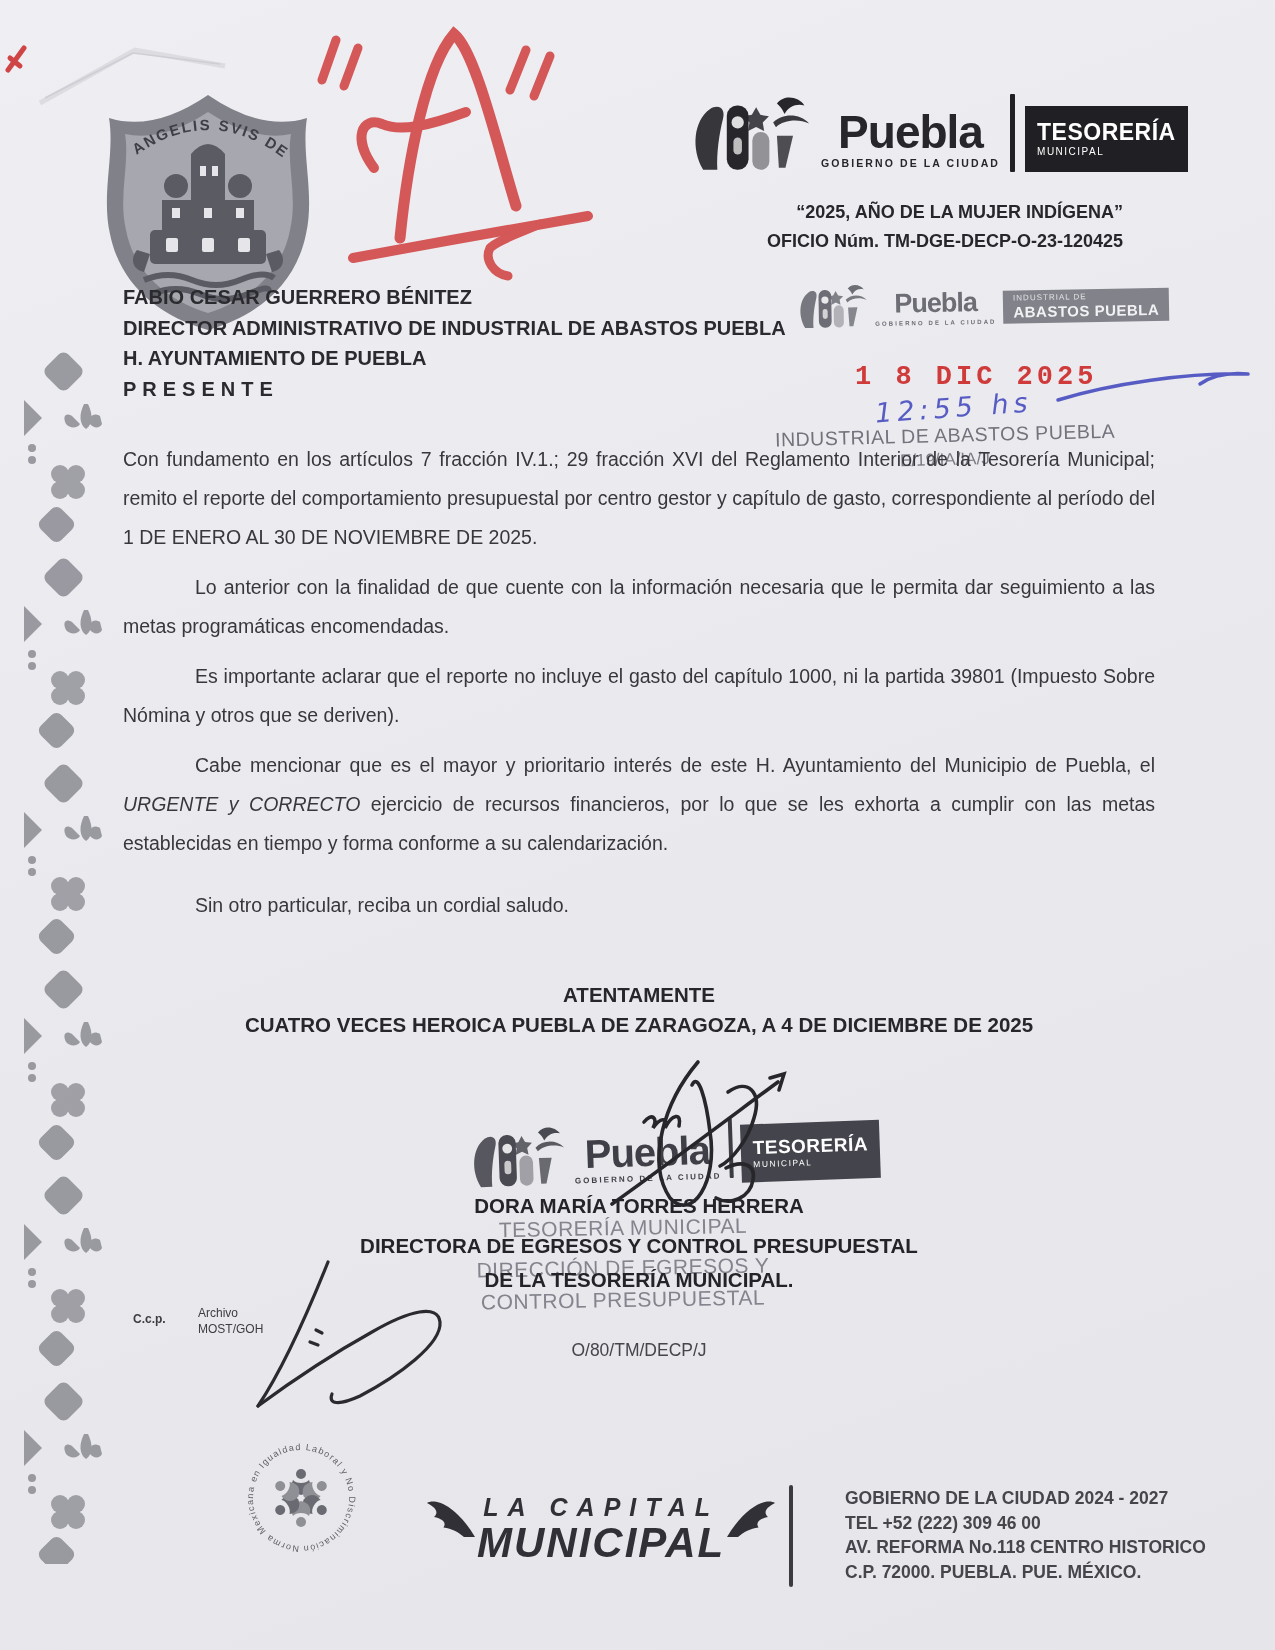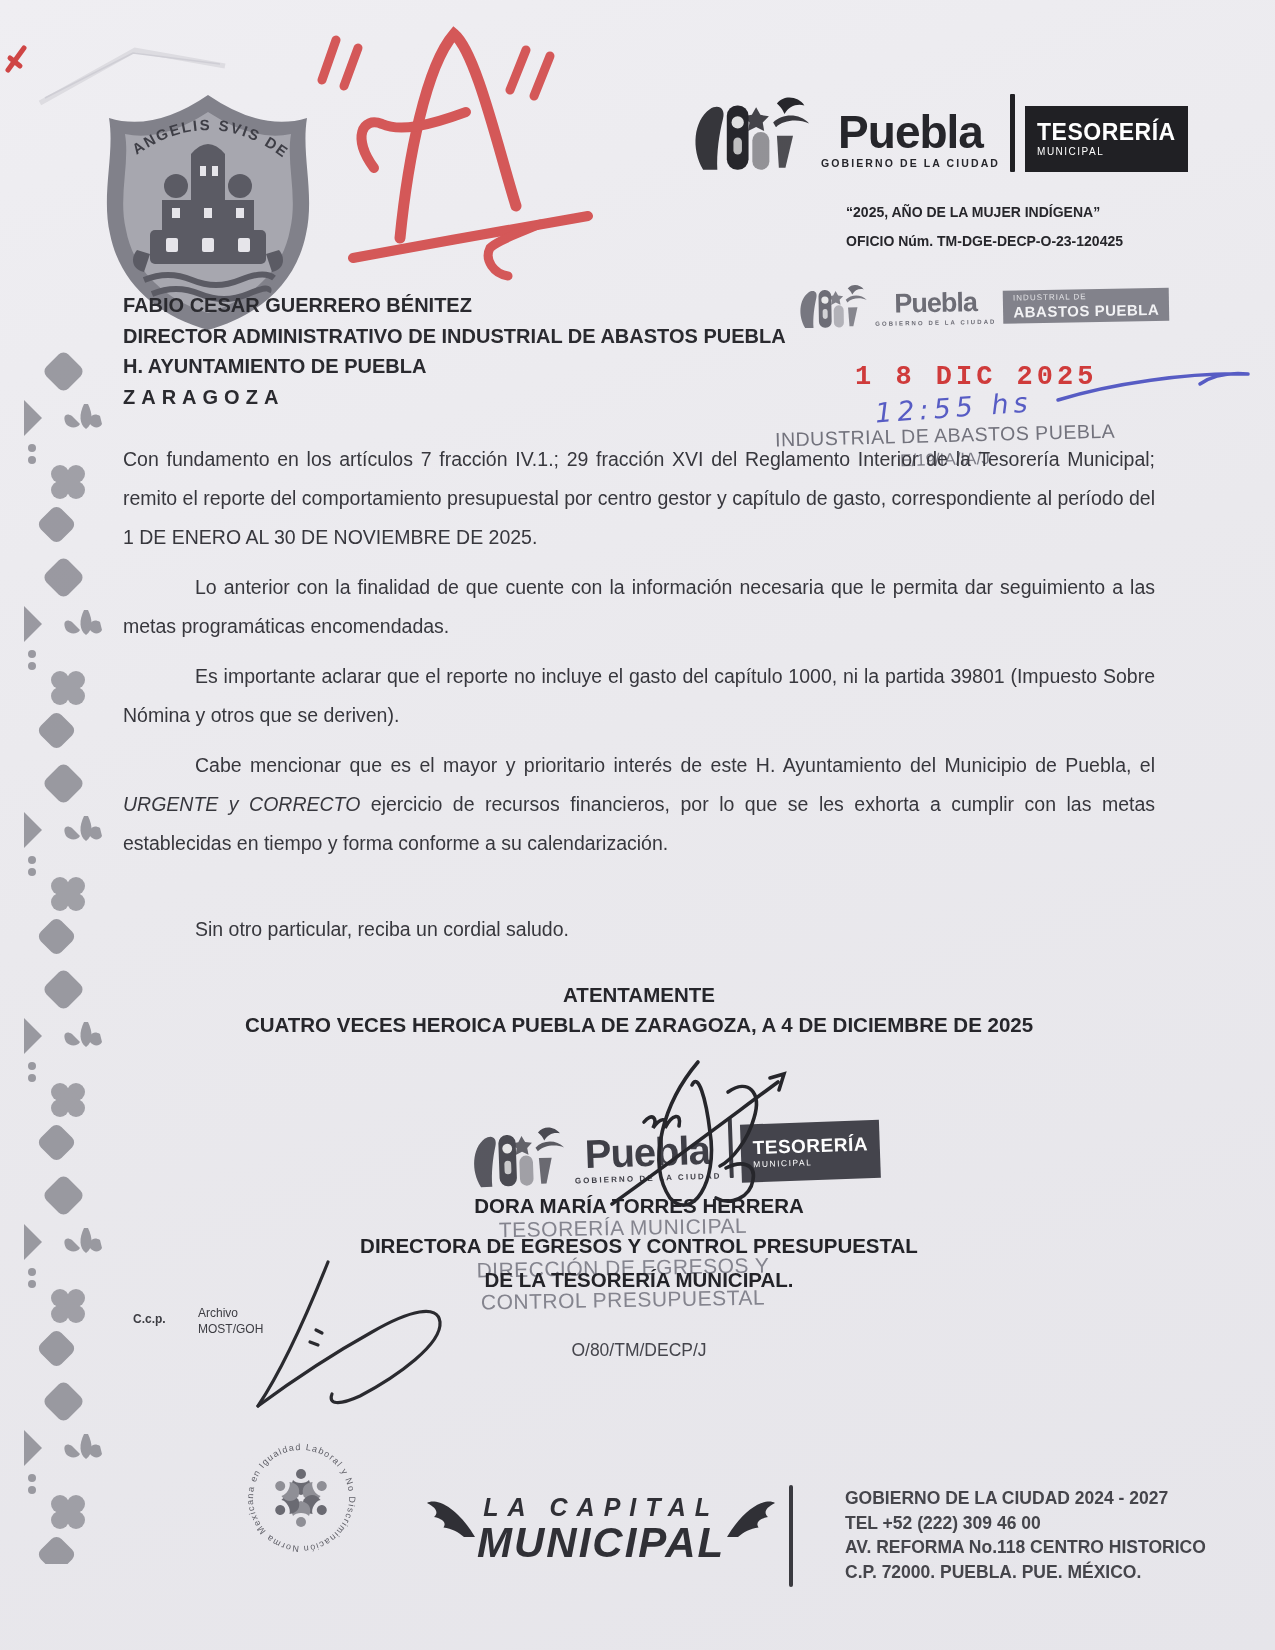--- a/index.html
+++ b/index.html
@@ -11,39 +11,39 @@
   .abs{position:absolute;}
   
   .logo-row{display:flex;align-items:center;}
   .logo-text{display:flex;flex-direction:column;align-items:center;line-height:1;}
   .wordmark{font-weight:bold;letter-spacing:-1px;}
   .brand-tag{font-weight:bold;letter-spacing:2.1px;margin-top:3px;}
   .flag-bar{align-self:stretch;border-radius:1px;}
   .treasury-box{color:#fff;display:flex;flex-direction:column;justify-content:center;padding:7px 12px;line-height:1;}
   .treasury-box .t1{font-weight:bold;letter-spacing:.5px;}
   .treasury-box .t2{letter-spacing:1.5px;margin-top:3px;}
-  .hdr-lines{text-align:left;font-weight:bold;font-size:14px;line-height:29px;color:#26262b;}
-  
-  .recipient{font-weight:bold;font-size:20px;line-height:30.5px;color:#2a2a2f;margin-top:8px;}
+  .hdr-lines{text-align:right;font-weight:bold;font-size:18px;line-height:29px;color:#26262b;}
+  
+  .recipient{font-weight:bold;font-size:20px;line-height:30.5px;color:#2a2a2f;}
   .recipient .presente{letter-spacing:6px;}
   
   .rcv{color:#6d6d76;}
   .rcv .gray-box{background:#82828b;color:#f2f2f4;padding:4px 10px;line-height:1;}
   .rcv .gray-box .g1{font-size:8px;letter-spacing:1px;opacity:.85;}
   .rcv .gray-box .g2{font-size:15px;font-weight:bold;letter-spacing:.5px;margin-top:2px;}
   .date-red{color:#cf3b3b;font-weight:bold;font-size:27px;letter-spacing:4px;font-family:"Liberation Mono","DejaVu Sans Mono",monospace;}
   .time-blue{color:#575cc4;font-size:27px;font-style:italic;letter-spacing:5px;font-family:"DejaVu Sans",sans-serif;}
   .rcv-org{color:#73737d;font-size:19.5px;letter-spacing:.5px;}
   .rcv-folio{color:#7b7b85;font-size:17px;}
   
   .body-text{width:1032px;font-size:19.5px;line-height:39px;color:#37373d;text-align:justify;}
   .body-text p{margin:11px 0 0 0;}
   .body-text p:first-child{margin-top:0;}
   .body-text .indent{text-indent:72px;}
-  .body-text .salute{margin-top:47px;text-align:left;}
+  .body-text .salute{margin-top:23px;text-align:left;}
   
   .center-bold{font-weight:bold;font-size:20.5px;color:#26262b;text-align:center;}
   .sig-bold{font-weight:bold;font-size:20.5px;color:#232328;text-align:center;white-space:nowrap;}
   .stamp-gray{color:#84848e;text-align:center;white-space:nowrap;font-size:21px;letter-spacing:.5px;}
   .admin-line{color:#45454c;font-weight:bold;font-size:17.5px;text-align:center;white-space:nowrap;}
   
   .ccp{font-size:12px;color:#3c3c42;font-weight:bold;}
   
   .addr{font-weight:bold;font-size:17.5px;line-height:24.5px;color:#45454b;font-family:"Liberation Sans",sans-serif;}
   .capital{display:flex;flex-direction:column;align-items:center;line-height:1;color:#303036;font-style:italic;}
@@ -172,21 +172,21 @@
 
   <div class="hdr-lines abs" style="right:152px;top:198px">
     <div>“2025, AÑO DE LA MUJER INDÍGENA”</div>
     <div>OFICIO Núm. TM-DGE-DECP-O-23-120425</div>
   </div>
 
   <div class="recipient abs" style="left:123px;top:282px">
     <div>FABIO CESAR GUERRERO BÉNITEZ</div>
     <div>DIRECTOR ADMINISTRATIVO DE INDUSTRIAL DE ABASTOS PUEBLA</div>
     <div>H. AYUNTAMIENTO DE PUEBLA</div>
-    <div class="presente">ZARAGOZA</div>
+    <div class="presente">PRESENTE</div>
   </div>
 
   <div class="logo-row rcv abs" style="left:796px;top:280px;gap:7px;transform:rotate(-1deg)">
     <svg width="72" height="54" viewBox="0 0 130 95">
         <use href="#icon-cluster"></use>
       </svg>
     <div class="logo-text">
       <div class="wordmark" style="font-size:27px">Puebla</div>
       <div class="brand-tag" style="font-size:6px">GOBIERNO DE LA CIUDAD</div>
     </div>

